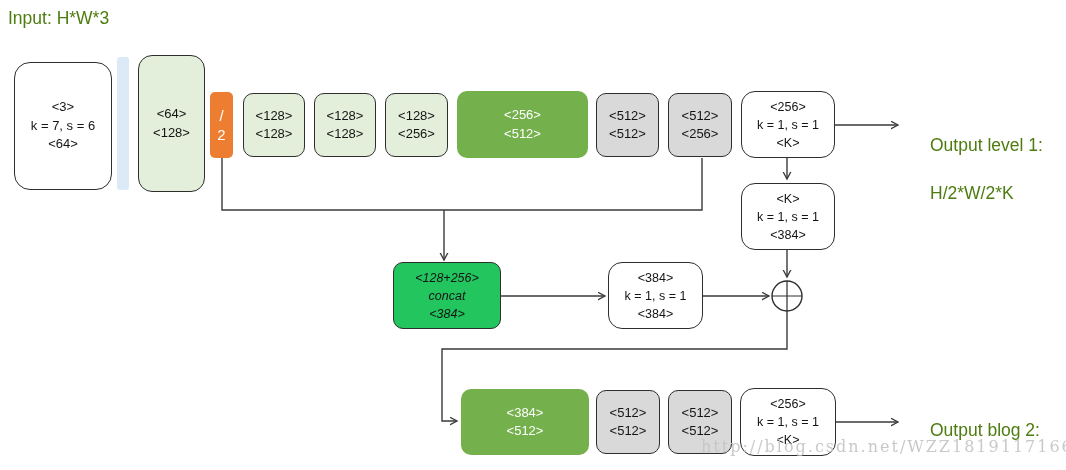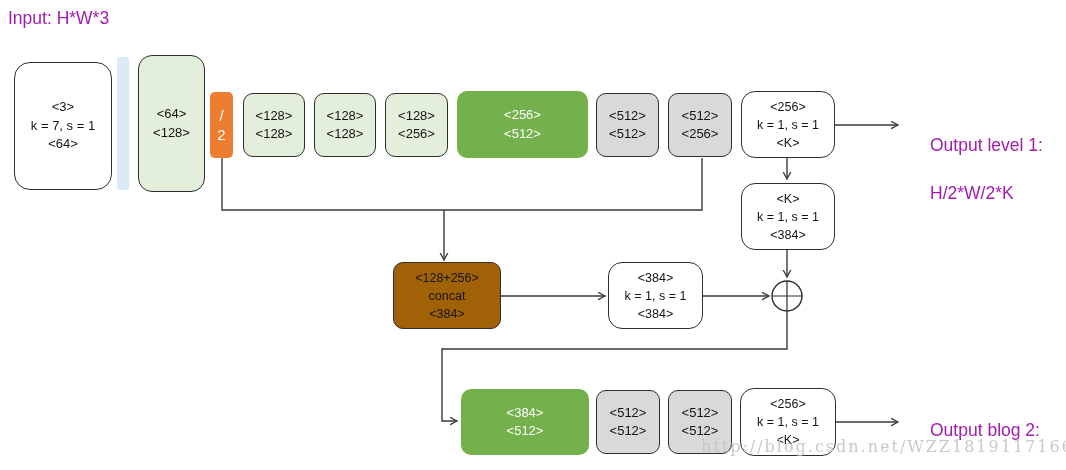--- a/index.html
+++ b/index.html
@@ -13,25 +13,25 @@
     align-items:center;justify-content:center;text-align:center;
     border:1.4px solid #2e2e2e;background:#ffffff;color:#141414;
     font-size:13px;line-height:18.5px;border-radius:10px;box-sizing:border-box;
   }
   .node.small3{font-size:12.5px;line-height:18px;}
   .r14{border-radius:14px;}
   .r16{border-radius:16px;}
   .lightgreen{background:#E3EFDA;}
   .green{background:#74B04B;border:none;color:#ffffff;}
   .gray{background:#D9D9D9;}
-  .cream{background:#a16207;}
+  .cream{background:#22c55e;font-style:italic;}
   .orange{background:#ED7D31;border:none;color:#ffffff;font-size:15px;line-height:19px;border-radius:5px;}
   .bluebar{position:absolute;z-index:2;background:#DCE9F7;border-radius:3px;}
   .bigtext{
-    position:absolute;z-index:2;color:#a21caf;font-size:17.5px;line-height:24px;
+    position:absolute;z-index:2;color:#4d7c0f;font-size:17.5px;line-height:24px;
     white-space:pre-line;
   }
   .watermark{
     position:absolute;z-index:3;color:#c5c5c5;opacity:.92;
     font-family:"DejaVu Serif","Liberation Serif",serif;
     font-size:16px;letter-spacing:2px;white-space:nowrap;
   }
 </style>
 </head>
 <body>
@@ -56,21 +56,21 @@
     <g>
       <circle cx="787" cy="296" r="15" fill="#ffffff" stroke="#2e2e2e" stroke-width="1.4"></circle>
       <path d="M772,296 H802 M787,281 V311" fill="none" stroke="#2e2e2e" stroke-width="1.2"></path>
     </g>
   </svg>
 
   <div class="bigtext" style="left:8px;top:6px">Input: H*W*3</div>
 
   <div class="node r16" style="left:14px;top:62px;width:98px;height:128px">
     <span>&lt;3&gt;</span>
-    <span>k = 7, s = 1</span>
+    <span>k = 7, s = 6</span>
     <span>&lt;64&gt;</span>
   </div>
 
   <div class="bluebar" style="left:117px;top:57px;width:12px;height:133px"></div>
 
   <div class="node lightgreen r14" style="left:138px;top:55px;width:67px;height:137px">
     <span>&lt;64&gt;</span>
     <span>&lt;128&gt;</span>
   </div>
 

